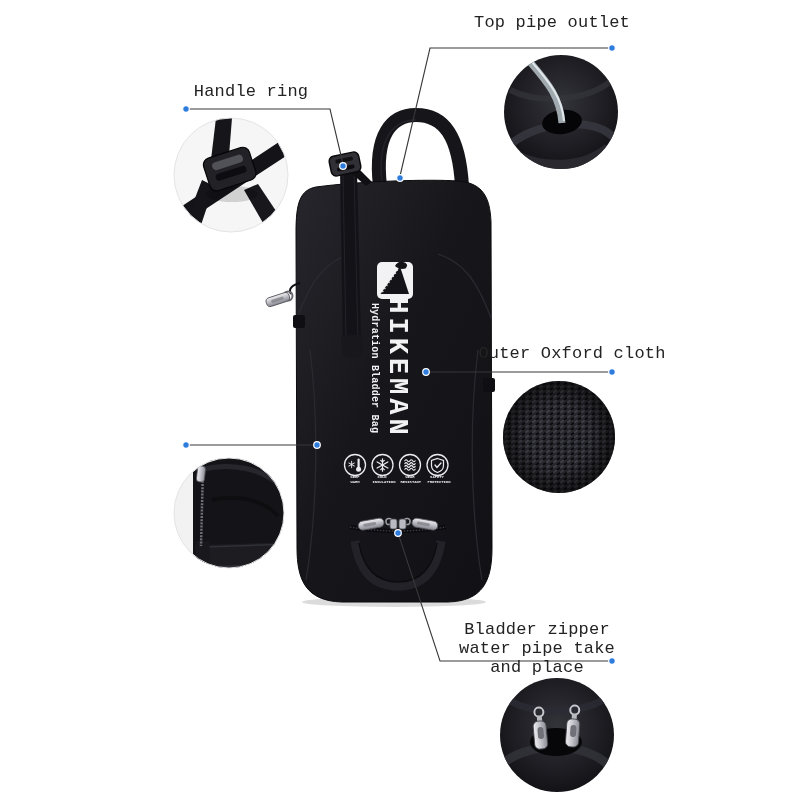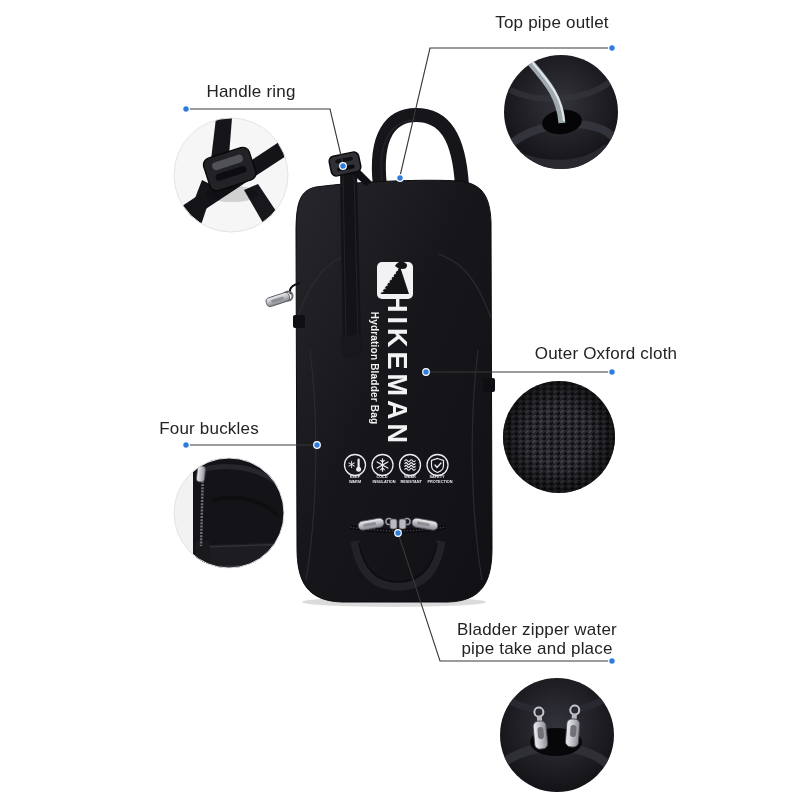--- a/index.html
+++ b/index.html
@@ -1,27 +1,27 @@
 <!DOCTYPE html>
 <html><head>
 <meta charset="utf-8">
 <style>
   html,body{margin:0;padding:0;background:#ffffff;}
   .stage{
     position:relative;width:748px;height:800px;background:#ffffff;
-    overflow:hidden;font-family:Liberation Sans, sans-serif;
+    overflow:hidden;font-family:Liberation Mono, monospace;
   }
   .stage svg{position:absolute;left:0;top:0;}
   .callout-label{
     position:absolute;font-size:17px;line-height:19px;color:#232323;
     text-align:center;letter-spacing:.2px;
   }
   .label-top-pipe{left:452px;top:13px;width:200px;}
   .label-handle-ring{left:171px;top:82px;width:160px;text-align:center;}
-  .label-oxford{left:477px;top:344px;width:190px;margin-left:34px;}
+  .label-oxford{left:477px;top:344px;width:190px;}
   .label-four-buckles{left:129px;top:419px;width:160px;}
   .label-double-zipper{left:451px;top:620px;width:172px;}
   .brand-block{
     position:absolute;left:313px;top:346px;width:150px;height:44px;
     transform:rotate(90deg);transform-origin:50% 50%;
     text-align:center;color:#f2f2f4;
   }
   .brand-name{
     font-size:27px;line-height:27px;font-weight:bold;letter-spacing:4px;
     white-space:nowrap;
@@ -286,21 +286,20 @@
     <circle cx="186" cy="445" r="3.3"></circle>
         <circle cx="317" cy="445" r="3.3"></circle>
     <circle cx="612" cy="661" r="3.3"></circle>
         <circle cx="398" cy="533" r="3.3"></circle>
   </g>
 </svg>
 
   <div class="callout-label label-top-pipe">Top pipe outlet</div>
   <div class="callout-label label-handle-ring">Handle ring</div>
   <div class="callout-label label-oxford">Outer Oxford cloth</div>
-  <div class="callout-label label-four-buckles">Four buckles</div>
   <div class="callout-label label-double-zipper">Bladder zipper water pipe take and place</div>
 
   <div class="brand-block">
     <div class="brand-name">HIKEMAN</div>
     <div class="brand-sub">Hydration Bladder Bag</div>
   </div>
 
   <div class="badge-label badge-0">
     <span>KEEP</span><br>
     <span>WARM</span>

